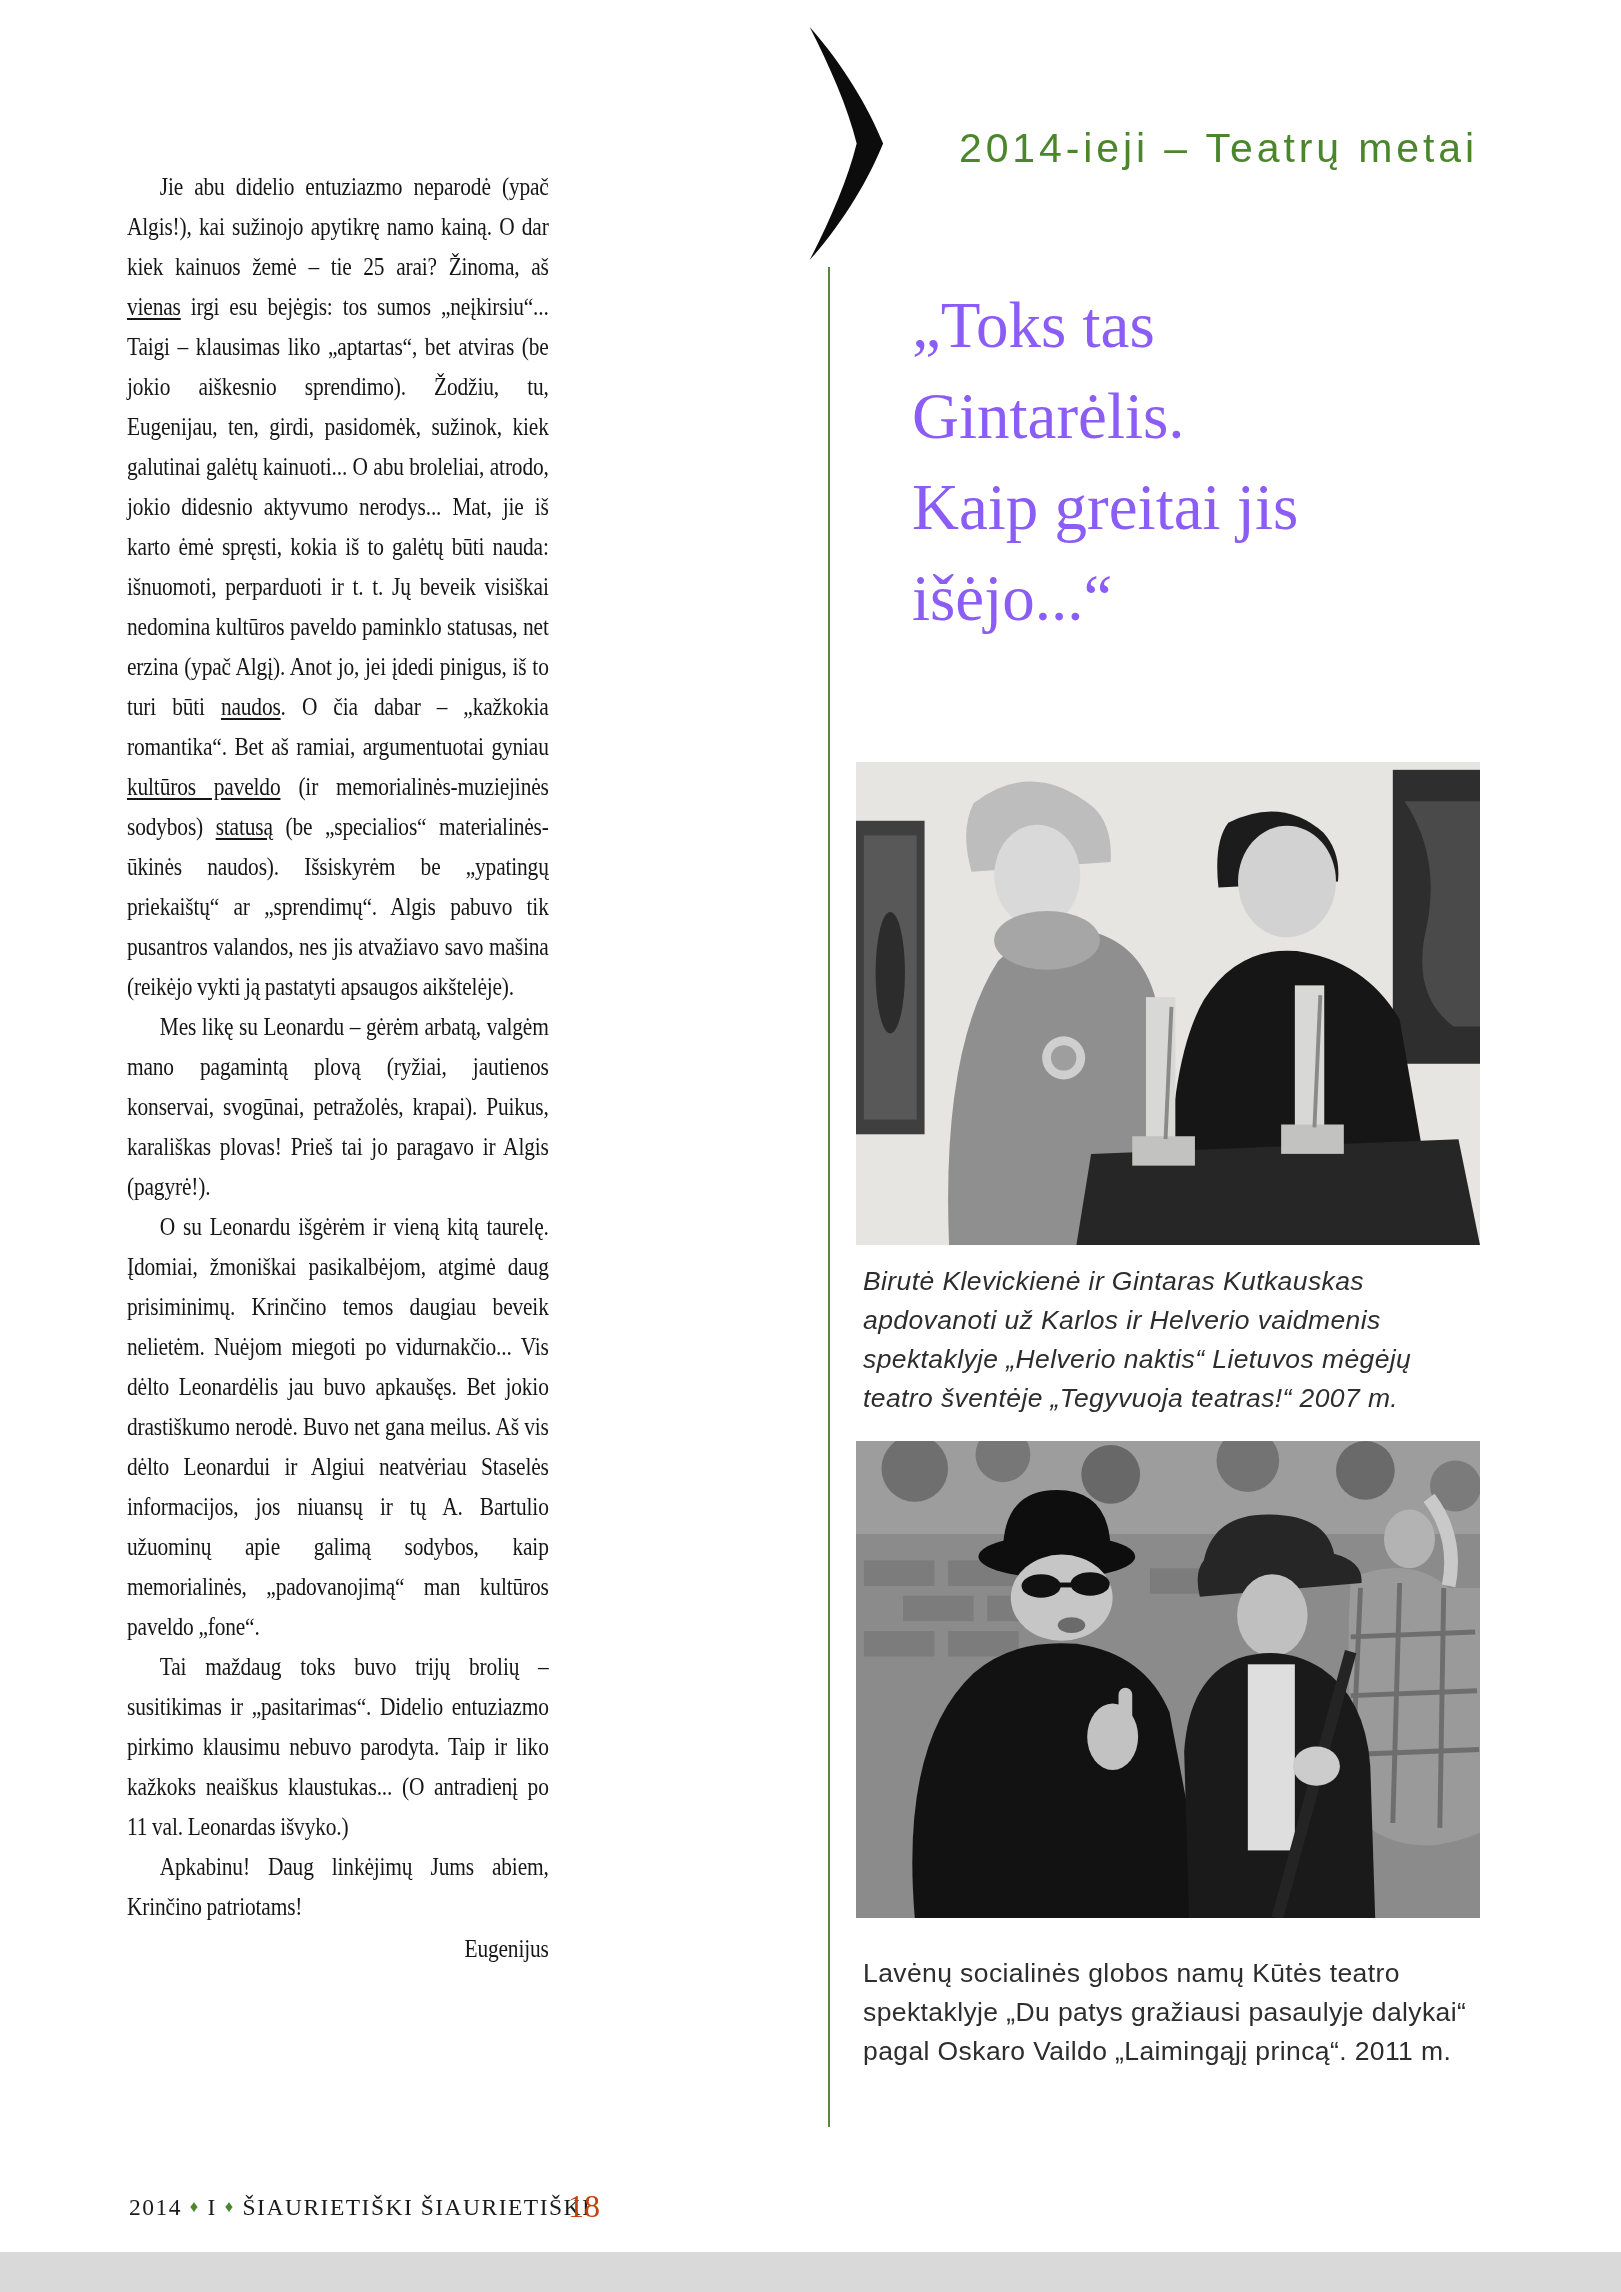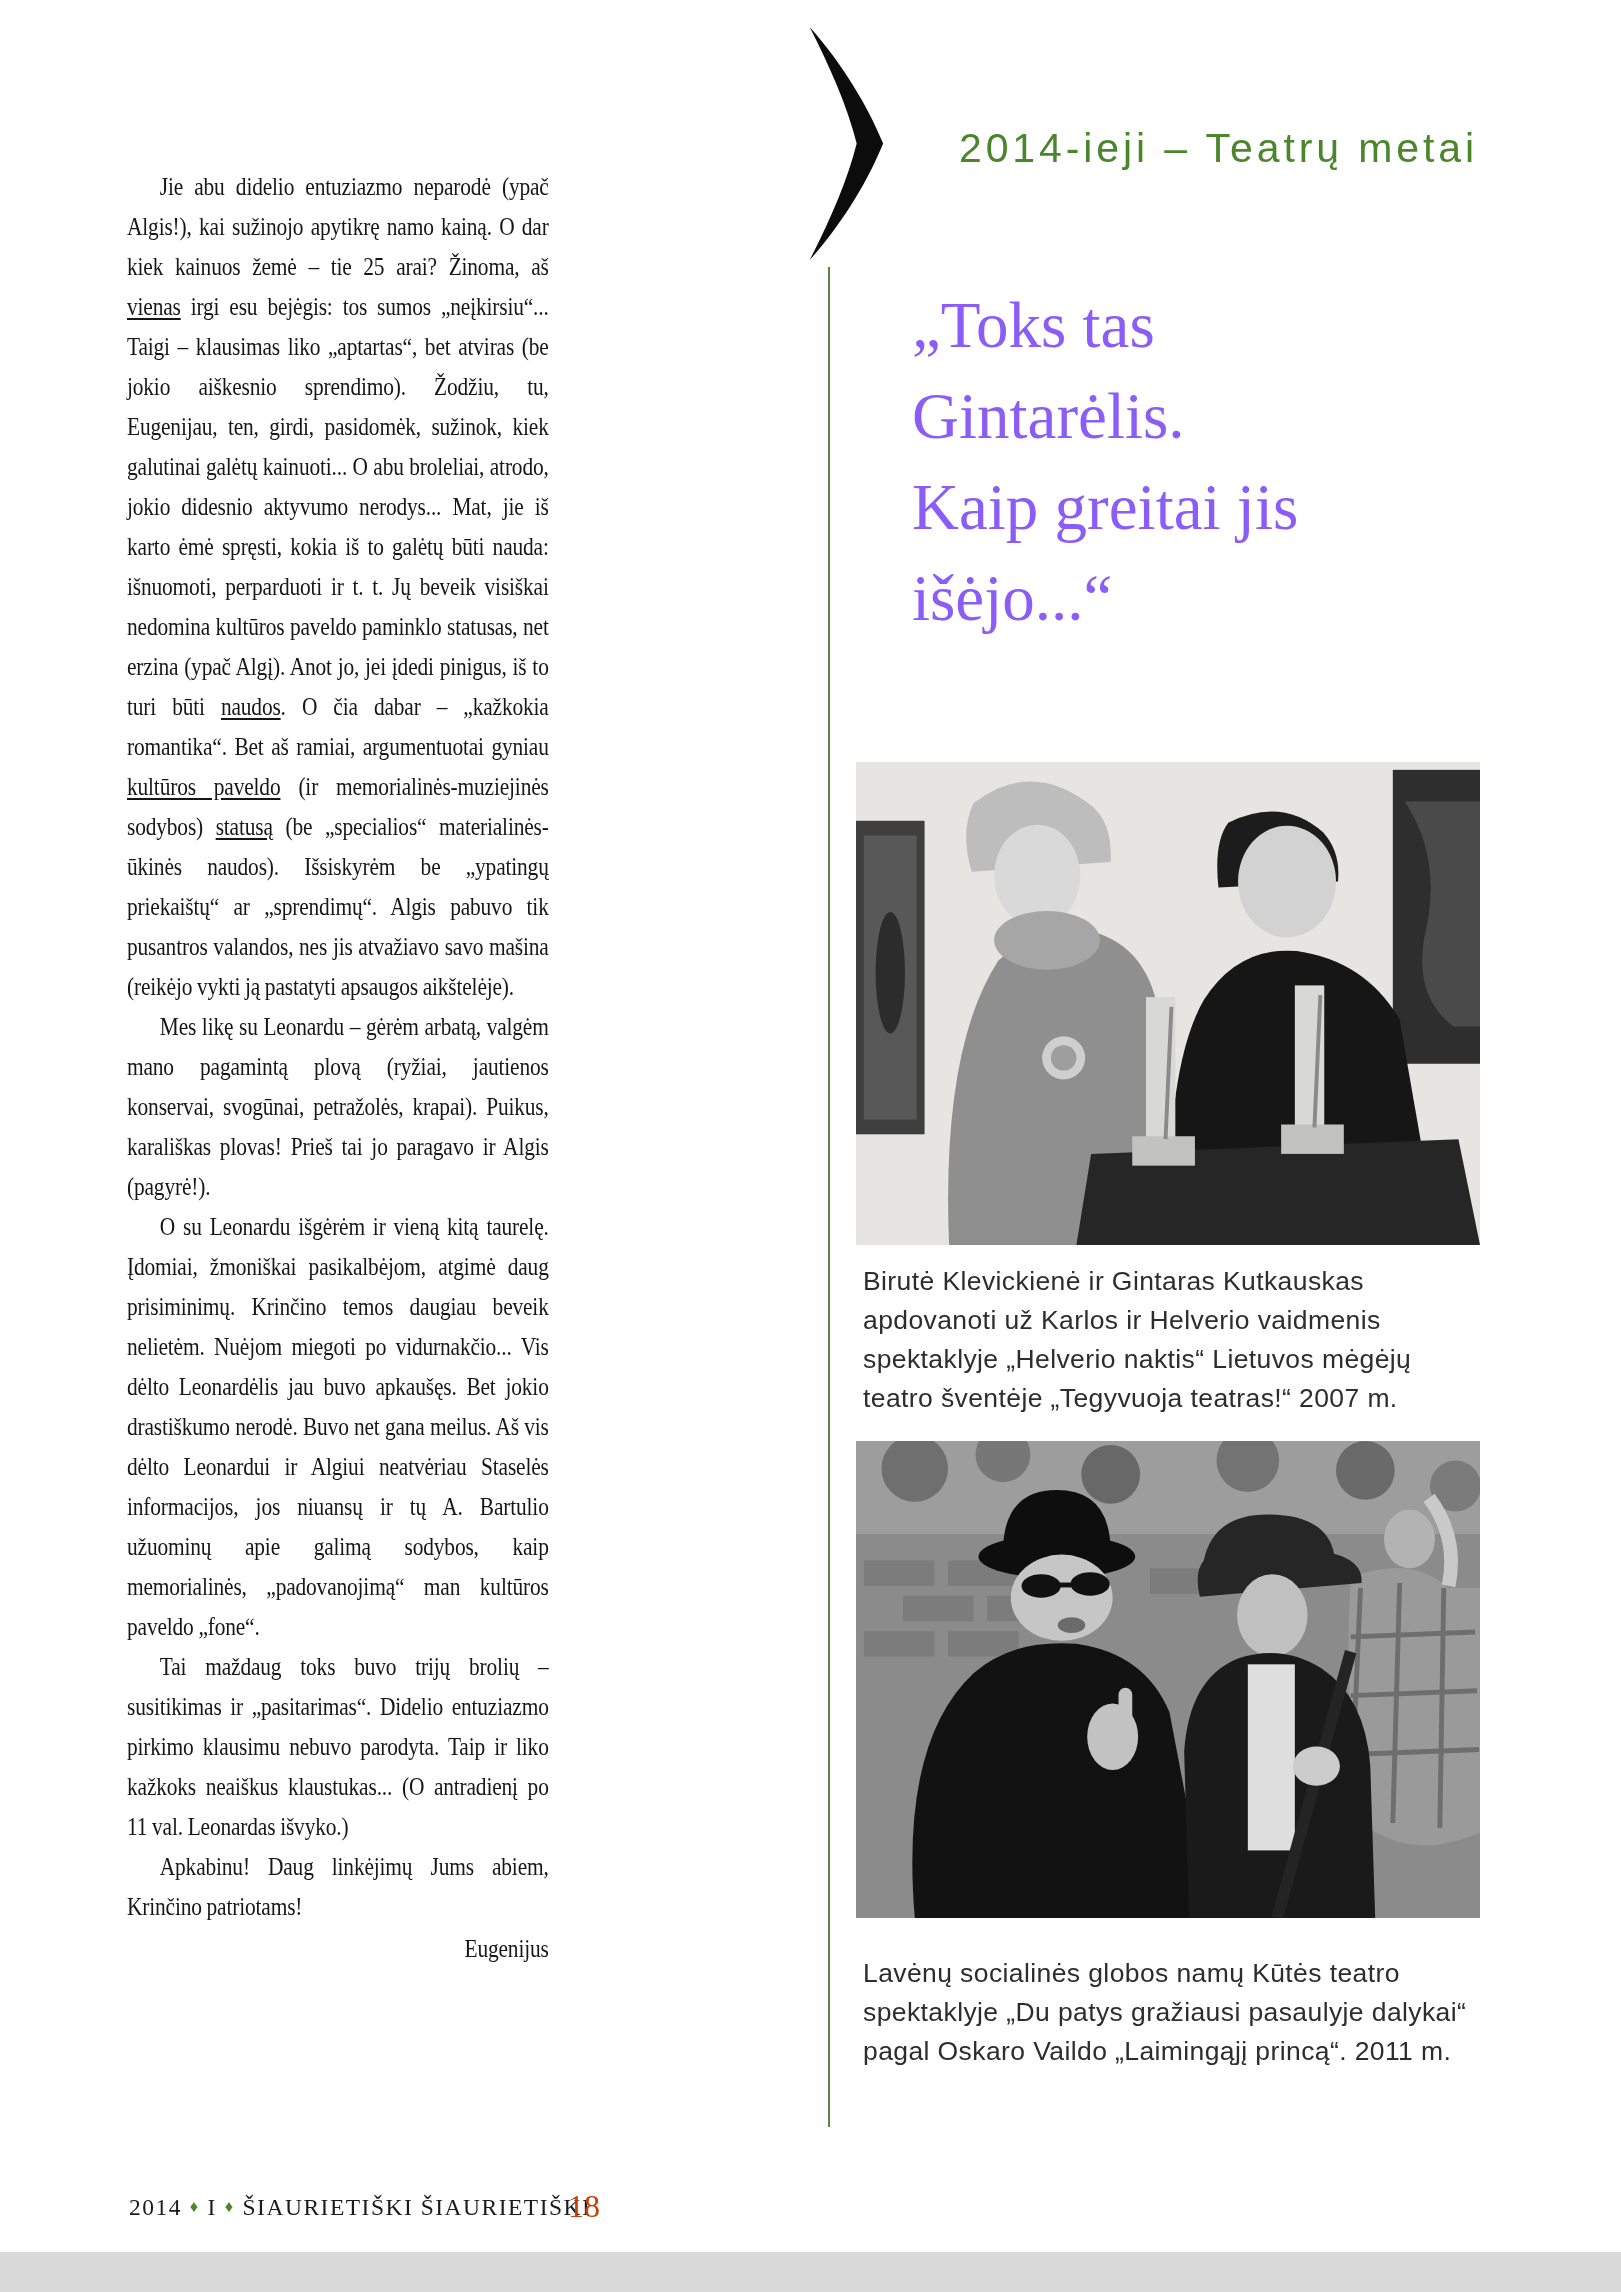--- a/index.html
+++ b/index.html
@@ -41,21 +41,21 @@
   
   .photo { position:absolute; left:856px; width:624px; display:block; }
   .photo-1 { top:762px; height:483px; }
   .photo-2 { top:1441px; height:477px; }
 
   .caption {
     position:absolute; left:863px; width:613px;
     font-family:"Liberation Sans", sans-serif;
     font-size:26.5px; line-height:39px; letter-spacing:0.4px; color:#2d2d2d;
   }
-  .caption-1 { top:1262px; }
+  .caption-1 { top:1262px;font-style:italic; }
   .caption-2 { top:1954px; }
 
   
   .footer {
     position:absolute; left:129px; top:2194px; white-space:nowrap;
     font-size:23.5px; letter-spacing:1.5px; color:#1a1a1a;
   }
   .footer .diamond {
     display:inline-block; color:#4c862c; font-size:16.7px;
     transform:translateY(-2.9px); padding:0 7.8px;

